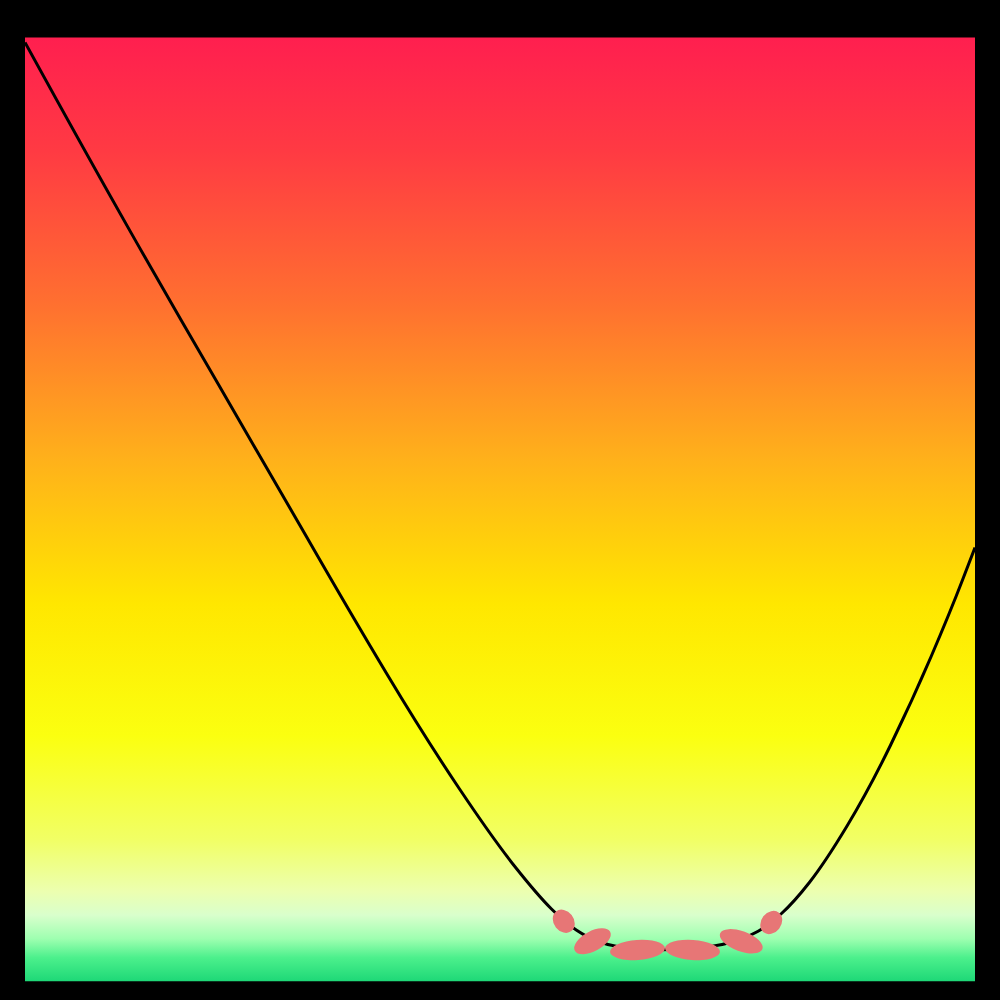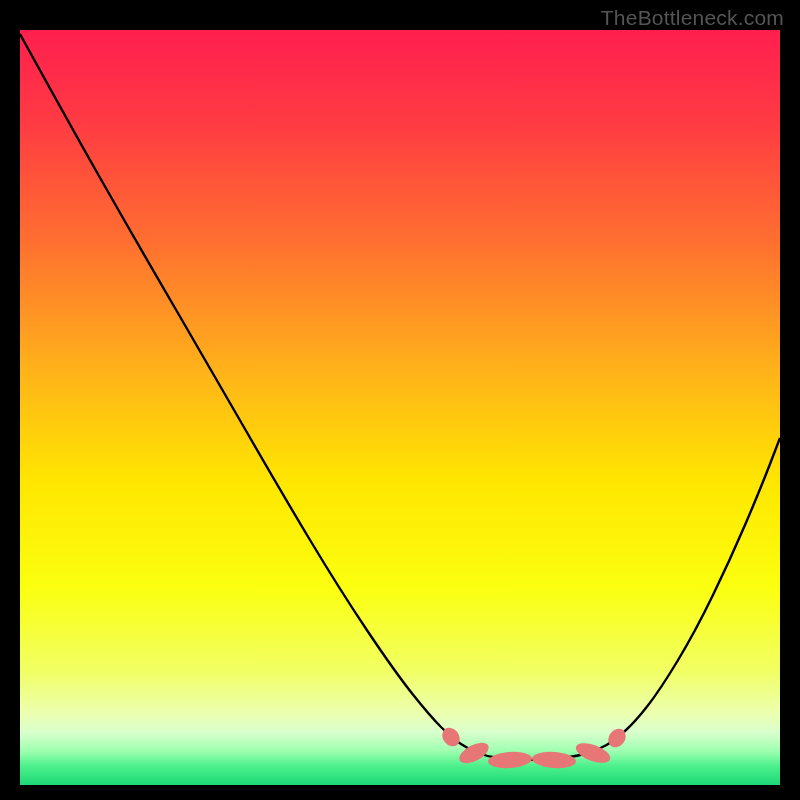--- a/index.html
+++ b/index.html
@@ -30,21 +30,20 @@
   svg {
     position: absolute;
     top: 0;
     left: 0;
   }
 </style>
 </head>
 <body>
 
 <div class="frame">
-  <div class="watermark">TheBottleneck.com</div>
 
   <svg id="chart-svg" width="800" height="800" viewBox="0 0 800 800">
     <defs>
       <linearGradient id="bg-grad" x1="0" y1="0" x2="0" y2="1">
           <stop offset="0%" stop-color="#ff1f4f"></stop>
           <stop offset="12%" stop-color="#ff3a43"></stop>
           <stop offset="28.000000000000004%" stop-color="#ff6f30"></stop>
           <stop offset="45%" stop-color="#ffb21a"></stop>
           <stop offset="60%" stop-color="#ffe700"></stop>
           <stop offset="74%" stop-color="#fbff10"></stop>

